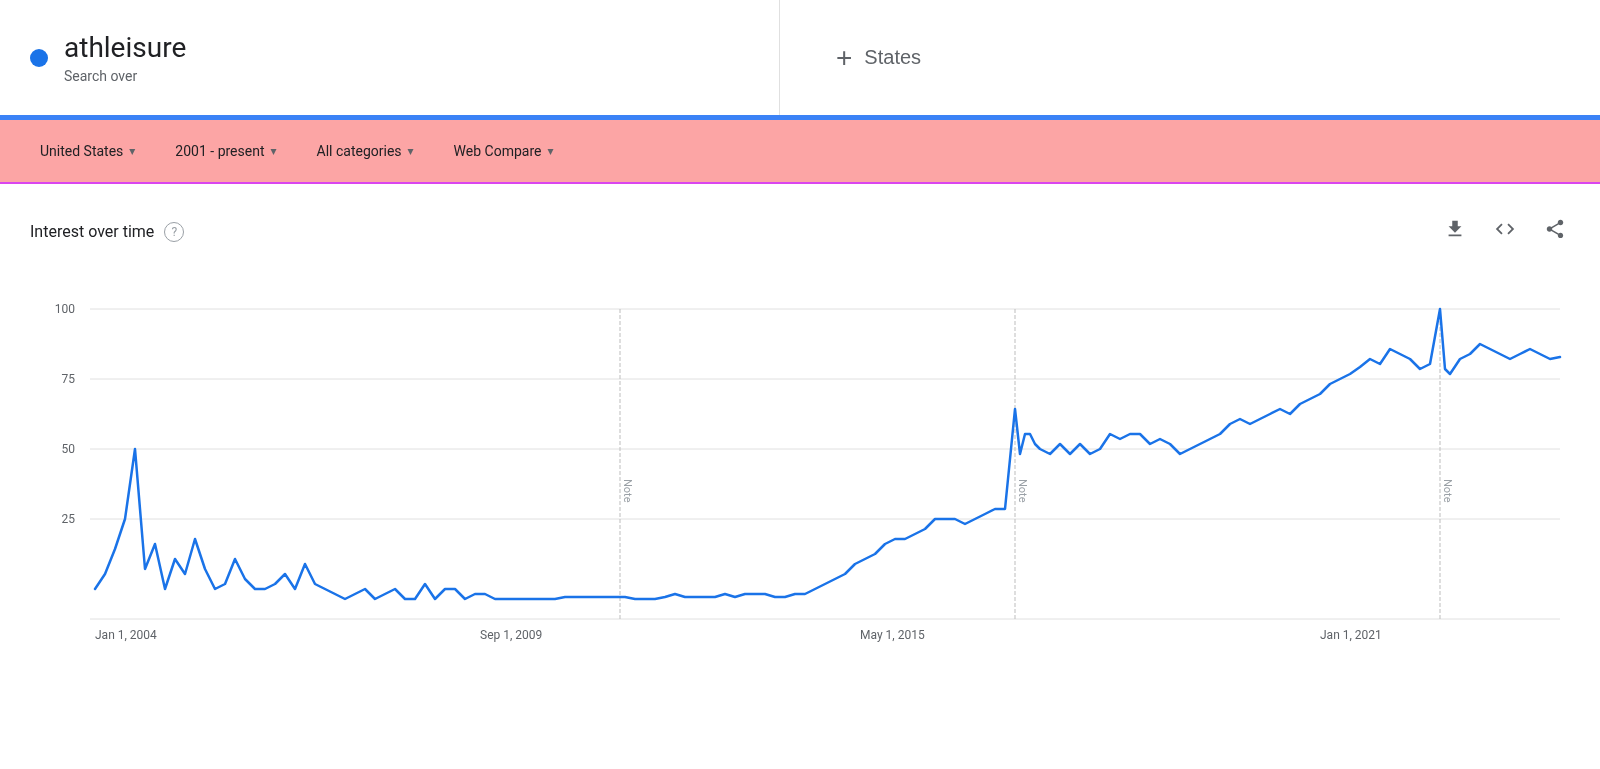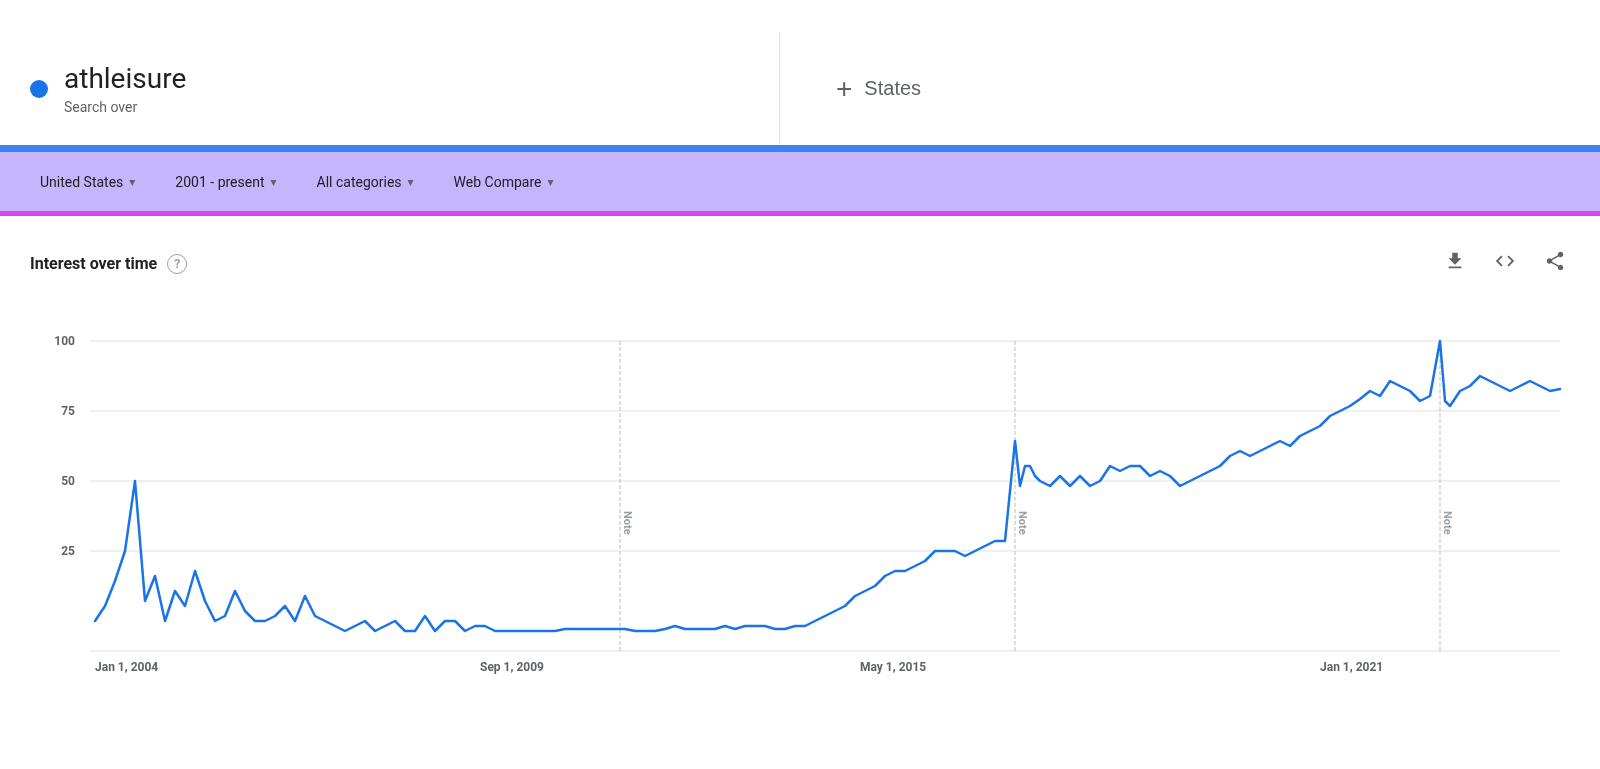--- a/index.html
+++ b/index.html
@@ -1,23 +1,22 @@
 <!DOCTYPE html>
 <html><head>
   <meta charset="utf-8">
   <style>
     * { box-sizing: border-box; margin: 0; padding: 0; }
     body { font-family: 'Google Sans', Roboto, Arial, sans-serif; background: #fff; color: #202124; }
 
     .header {
       display: flex;
       align-items: stretch;
-      border-bottom: 7px solid #3b82f6;
+      border-bottom: 5px solid #3b82f6;
       height: 120px;
-      margin-top: 32px;
     }
 
     .search-term-panel {
       display: flex;
       align-items: center;
       padding: 20px 30px;
       flex: 0 0 780px;
       border-right: 1px solid #e0e0e0;
     }
 
@@ -66,23 +65,23 @@
       font-size: 28px;
       font-weight: 300;
       color: #5f6368;
     }
 
     .filters-bar {
       display: flex;
       align-items: center;
       padding: 0 30px;
       height: 64px;
-      border-bottom: 5px solid #d946ef;
+      border-bottom: 2px solid #d946ef;
       gap: 20px;
-      background: #c4b5fd;
+      background: #fca5a5;
     }
 
     .filter-dropdown {
       display: flex;
       align-items: center;
       gap: 6px;
       cursor: pointer;
       padding: 8px 10px;
       border-radius: 4px;
       font-size: 14px;
@@ -91,21 +90,20 @@
     }
 
     .filter-dropdown .chevron {
       font-size: 12px;
       color: #5f6368;
     }
 
     .chart-section {
       padding: 30px 30px 20px 30px;
       background: #fff;
-      font-weight: bold;
     }
 
     .chart-header {
       display: flex;
       align-items: center;
       justify-content: space-between;
       margin-bottom: 30px;
     }
 
     .chart-title-area {

